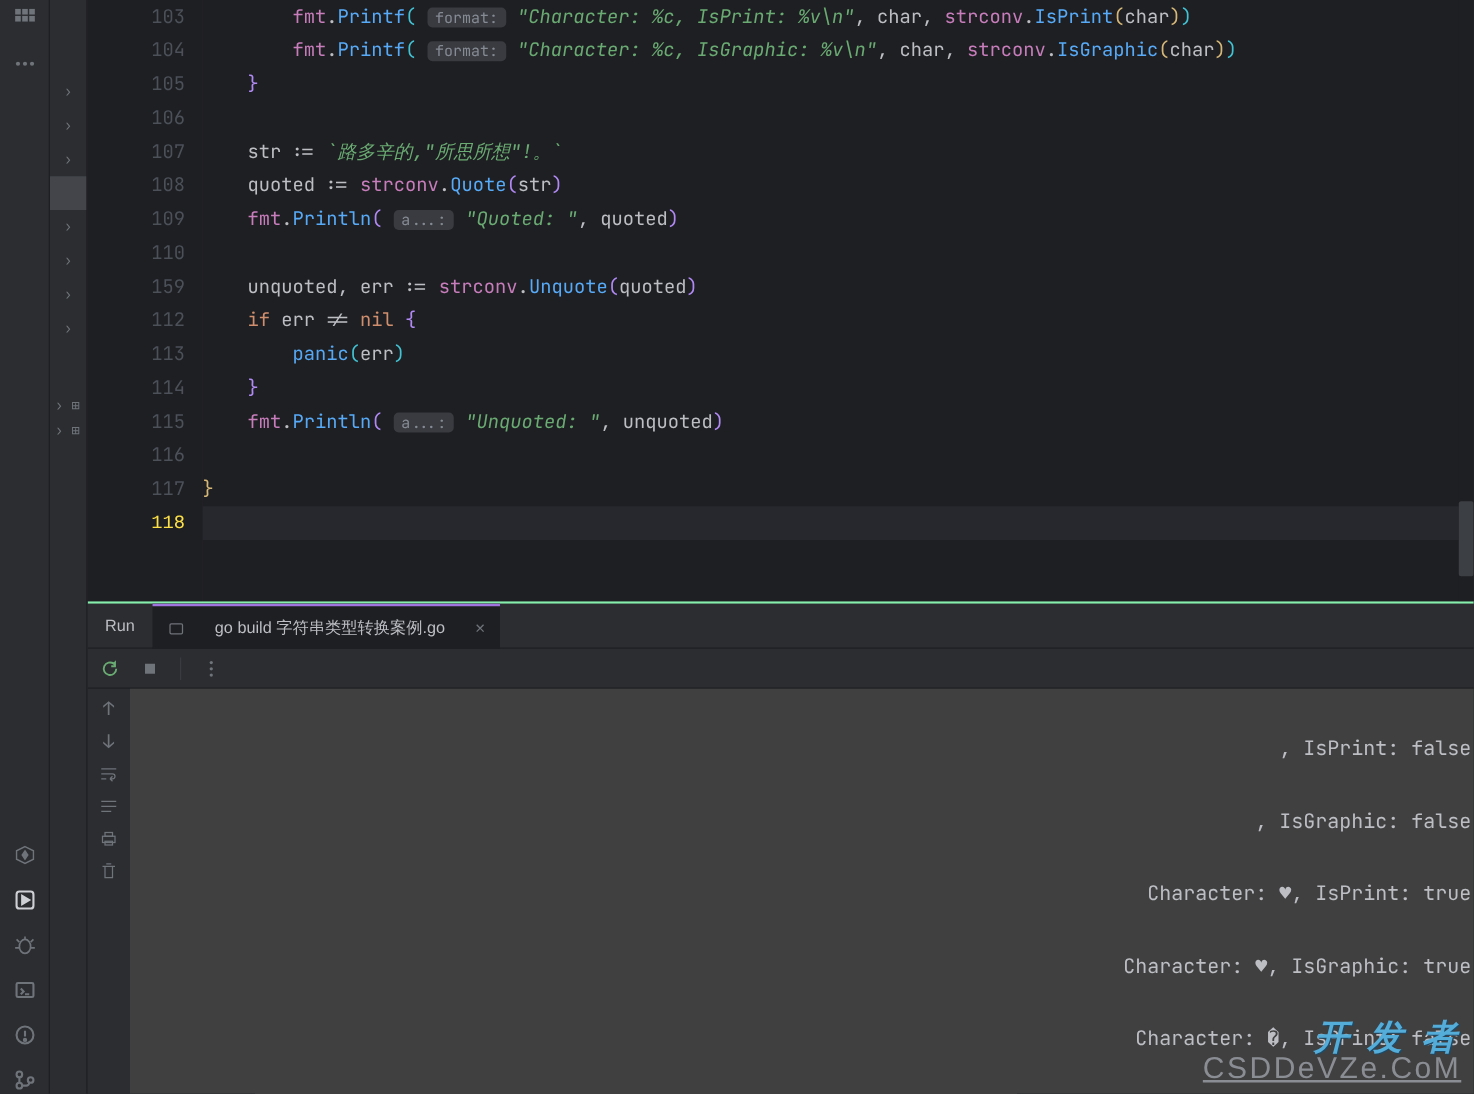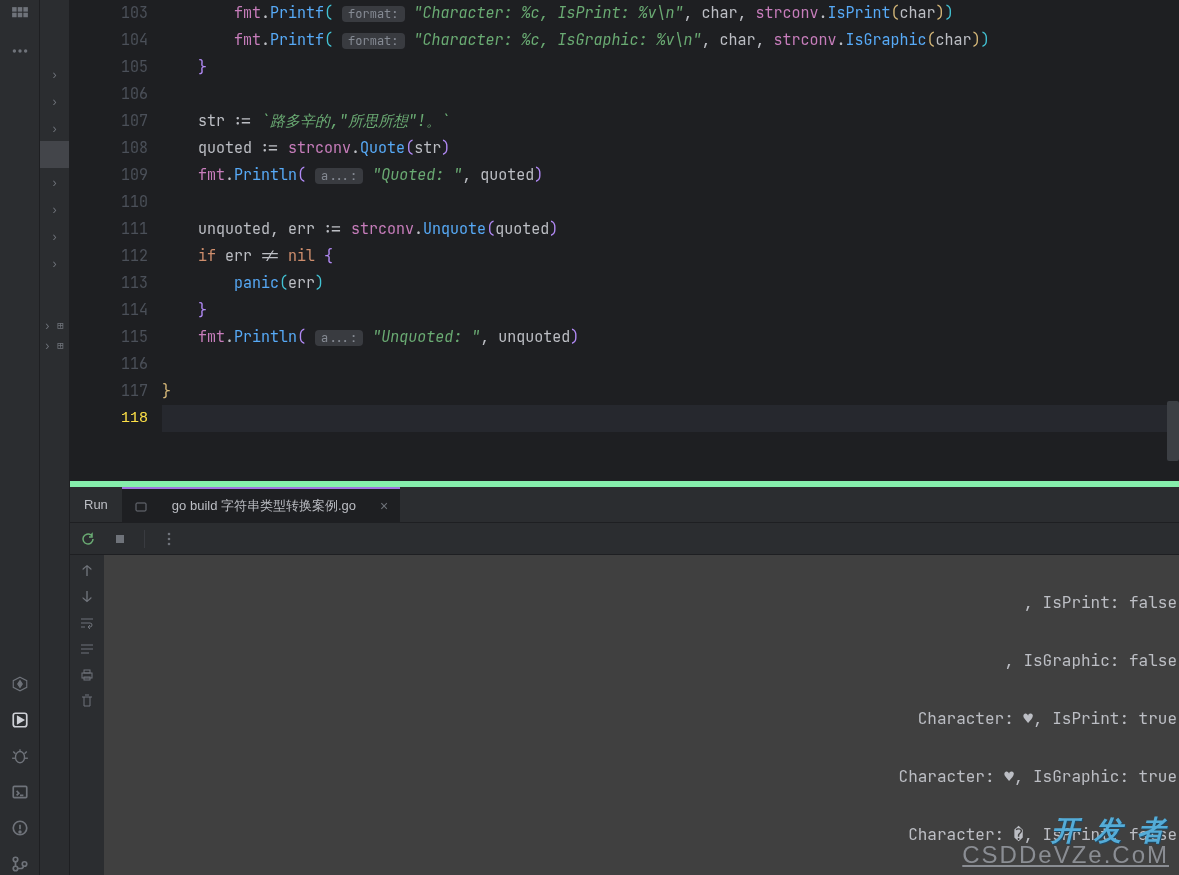--- a/index.html
+++ b/index.html
@@ -34,21 +34,21 @@
 .c-punc { color:#bcbec4; }
 .c-op { color:#bcbec4; }
 .c-brace-y { color:#d5b778; }
 .c-brace-p { color:#b189f5; }
 .c-brace-b { color:#42c3d4; }
 .c-var { color:#bcbec4; }
 
 .minimap { position:absolute; right:0; top:0; width:12px; height:100%; background:#1e1f22; }
 .minimap-thumb { position:absolute; right:0; bottom:20px; width:12px; height:60px; background:#3c3f44; border-radius:2px; }
 
-.bottom { height:394px; border-top:6px solid #86efac; display:flex; flex-direction:column; background:#2b2d30; }
+.bottom { height:394px; border-top:2px solid #86efac; display:flex; flex-direction:column; background:#2b2d30; }
 .btabs { height:36px; display:flex; align-items:center; background:#2b2d30; border-bottom:1px solid #1e1f22; }
 .btabs .runlbl { padding:0 14px; color:#bcbec4; font-size:13px; font-family:-apple-system,"Segoe UI",sans-serif; }
 .btabs .tab { height:36px; display:flex; align-items:center; gap:24px; padding:0 12px; border-top:2px solid #a073e0; background:#1e1f22; font-size:13px; font-family:-apple-system,"Segoe UI",sans-serif; color:#bcbec4; }
 .btabs .tab .tabicon { width:14px; height:14px; color:#6f737a; }
 .btabs .tab .close { color:#6f737a; font-size:14px; }
 
 .toolbar { height:32px; display:flex; align-items:center; padding:0 10px; gap:16px; border-bottom:1px solid #1e1f22; }
 .toolbar .ticon { color:#6f737a; width:16px; height:16px; display:flex; align-items:center; justify-content:center; }
 .toolbar .sep { width:1px; height:18px; background:#393b40; }
 
@@ -145,21 +145,21 @@
     <div class="editor-wrap">
       <div class="gutter">
         <div class="ln">103</div>
         <div class="ln">104</div>
         <div class="ln">105</div>
         <div class="ln">106</div>
         <div class="ln">107</div>
         <div class="ln">108</div>
         <div class="ln">109</div>
         <div class="ln">110</div>
-        <div class="ln">111</div>
+        <div class="ln">159</div>
         <div class="ln">112</div>
         <div class="ln">113</div>
         <div class="ln">114</div>
         <div class="ln">115</div>
         <div class="ln">116</div>
         <div class="ln">117</div>
         <div class="ln current">118</div>
       </div>
       <div class="code">
 <div class="line">        <span class="c-ident">fmt</span><span class="c-punc">.</span><span class="c-fnc">Printf</span><span class="c-brace-b">(</span> <span class="c-hint">format:</span> <span class="c-str">"Character: %c, IsPrint: %v\n"</span><span class="c-var">, char, </span><span class="c-ident">strconv</span><span class="c-punc">.</span><span class="c-fnc">IsPrint</span><span class="c-brace-y">(</span><span class="c-var">char</span><span class="c-brace-y">)</span><span class="c-brace-b">)</span></div>

